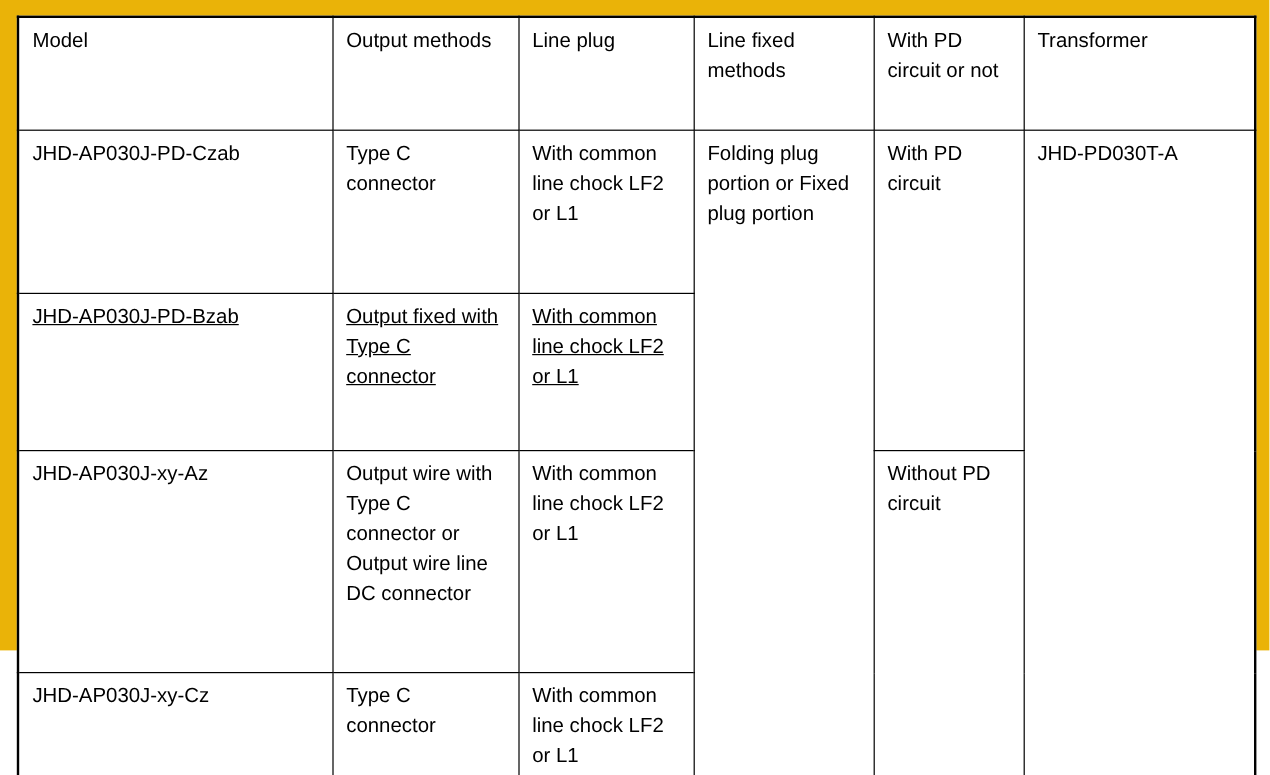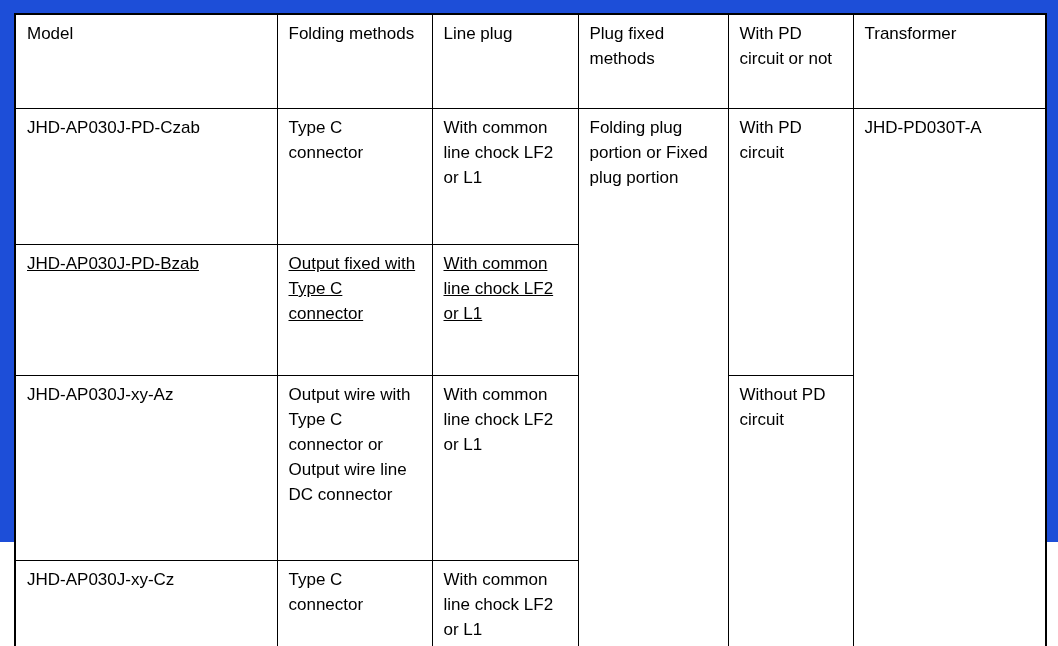--- a/index.html
+++ b/index.html
@@ -12,21 +12,21 @@
     height: 646px;
     overflow: hidden;
     font-family: "Liberation Sans", sans-serif;
     color: #000000;
   }
 
   #page {
     position: relative;
     width: 1058px;
     height: 542px;
-    background: #1d4ed8;
+    background: #eab308;
   }
 
   table.spec-table {
     position: absolute;
     left: 14px;
     top: 13px;
     width: 1031px;
     height: 622px;
     border-collapse: collapse;
     table-layout: fixed;
@@ -73,23 +73,23 @@
       <col class="c-output">
       <col class="c-chock">
       <col class="c-plug">
       <col class="c-pd">
       <col class="c-transformer">
     </colgroup>
     <tbody>
 
       <tr class="header-row">
         <td>Model</td>
-        <td>Folding methods</td>
+        <td>Output methods</td>
         <td>Line plug</td>
-        <td>Plug fixed methods</td>
+        <td>Line fixed methods</td>
         <td>With PD circuit or not</td>
         <td>Transformer</td>
       </tr>
 
       <tr class="row-1">
         <td>JHD-AP030J-PD-Czab</td>
         <td>Type C connector</td>
         <td>With common line chock LF2 or L1</td>
         <td rowspan="4">Folding plug portion or Fixed plug portion</td>
         <td rowspan="2">With PD circuit</td>

